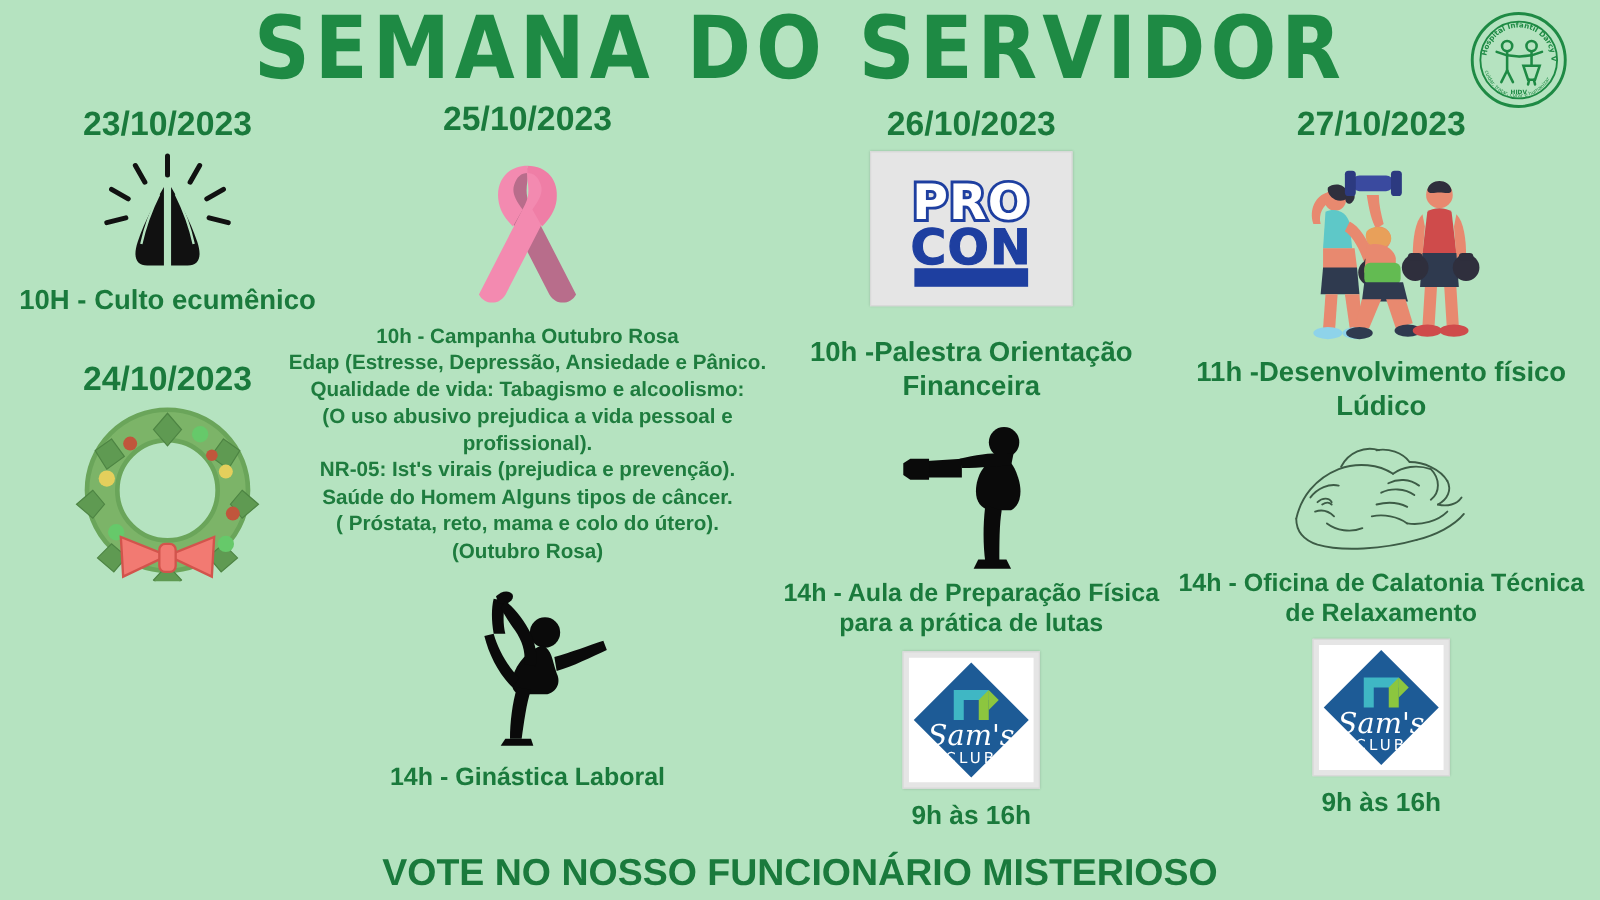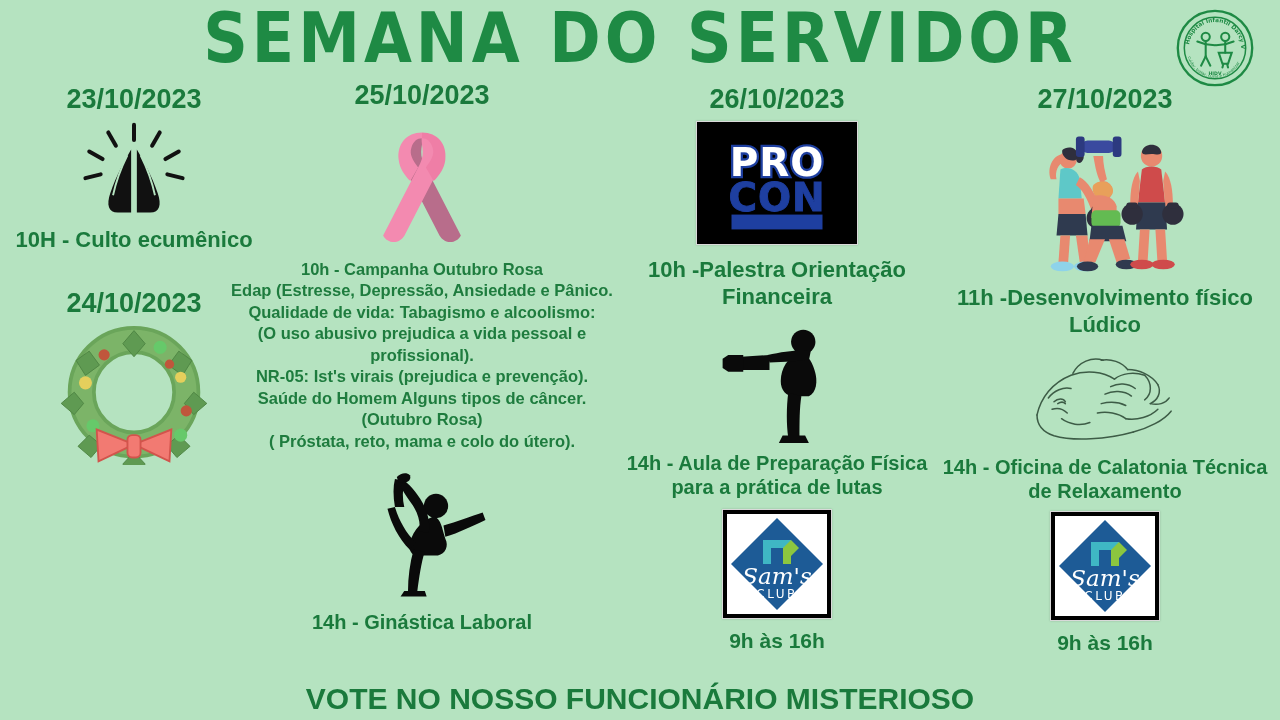--- a/index.html
+++ b/index.html
@@ -49,21 +49,21 @@
   .icon-wrap{display:flex;align-items:center;justify-content:center;}
 
   
   .footer{
     position:absolute;left:0;bottom:4px;width:1280px;text-align:center;
     font-size:30px;font-weight:700;color:#1a7a3c;letter-spacing:0px;
   }
 
   
   .logo-box{
-    background:#000000;border:1px solid #d9d9d9;
+    background:#e5e5e5;border:1px solid #d9d9d9;
     box-shadow:0 0 2px rgba(0,0,0,.18);
     display:flex;align-items:center;justify-content:center;
   }
   .procon-box{width:160px;height:122px;margin:0 auto;}
   .sams-box{width:108px;height:108px;margin:0 auto;}
 
   .hours{font-size:21px;font-weight:700;color:#1a7a3c;margin-top:10px;}
 </style>
 </head>
 <body>
@@ -176,22 +176,22 @@
       </svg>
     </div>
     <div class="bodytext">
       <div>10h - Campanha Outubro Rosa</div>
       <div>Edap (Estresse, Depressão, Ansiedade e Pânico.</div>
       <div>Qualidade de vida: Tabagismo e alcoolismo:</div>
       <div>(O uso abusivo prejudica a vida pessoal e</div>
       <div>profissional).</div>
       <div>NR-05: Ist's virais (prejudica e prevenção).</div>
       <div>Saúde do Homem Alguns tipos de câncer.</div>
+      <div>( Próstata, reto, mama e colo do útero).</div>
       <div>(Outubro Rosa)</div>
-      <div>( Próstata, reto, mama e colo do útero).</div>
     </div>
 
     <div style="margin-top:12px">
       <div class="icon-wrap">
         <svg viewBox="0 0 150 150" width="140" height="140">
           <g fill="#0a0a0a">
             <circle cx="90" cy="45" r="13"></circle>
             <path d="M88,56 C76,60 66,70 62,84 C60,92 64,98 70,98 L92,98 C100,96 104,88 100,80 C96,68 96,60 88,56 Z"></path>
             <path d="M98,66 C112,62 128,56 140,52 L143,60 C130,66 114,74 100,78 Z"></path>
             <path d="M66,92 C62,106 60,122 60,136 L70,136 C72,122 74,106 78,94 Z"></path>
@@ -210,21 +210,21 @@
   <div class="col col3">
     <div class="date">26/10/2023</div>
 
     <div class="logo-box procon-box">
       <svg viewBox="0 0 150 112" width="140" height="104">
         <text x="75" y="48" text-anchor="middle" font-family="DejaVu Sans, sans-serif" font-size="42" font-weight="bold" fill="#ffffff" stroke="#1e3fa0" stroke-width="5" paint-order="stroke" letter-spacing="1">PRO</text>
         <text x="75" y="86" text-anchor="middle" font-family="DejaVu Sans, sans-serif" font-size="42" font-weight="bold" fill="#1e3fa0" stroke="#1e3fa0" stroke-width="1" letter-spacing="1">CON</text>
         <rect x="26" y="90" width="98" height="16" fill="#1e3fa0"></rect>
       </svg>
     </div>
-    <div class="caption" style="margin-top:12px">10h -Palestra Orientação Financeira</div>
+    <div class="caption" style="margin-top:24px">10h -Palestra Orientação Financeira</div>
 
     <div style="margin-top:12px">
       <div class="icon-wrap">
         <svg viewBox="0 0 160 130" width="150" height="122">
           <g fill="#0a0a0a">
             <circle cx="108" cy="20" r="13"></circle>
             <path d="M104,32 C92,36 84,48 84,62 C84,72 90,78 98,78 L114,78 C122,74 124,62 120,50 C116,38 112,34 104,32 Z"></path>
             <path d="M114,40 C104,40 88,42 72,42 L70,34 C88,30 106,28 116,30 Z"></path>
             <path d="M72,34 L72,50 L42,50 L42,36 Z"></path>
             <path d="M44,34 L28,34 L22,38 L22,48 L28,52 L44,52 Z"></path>

